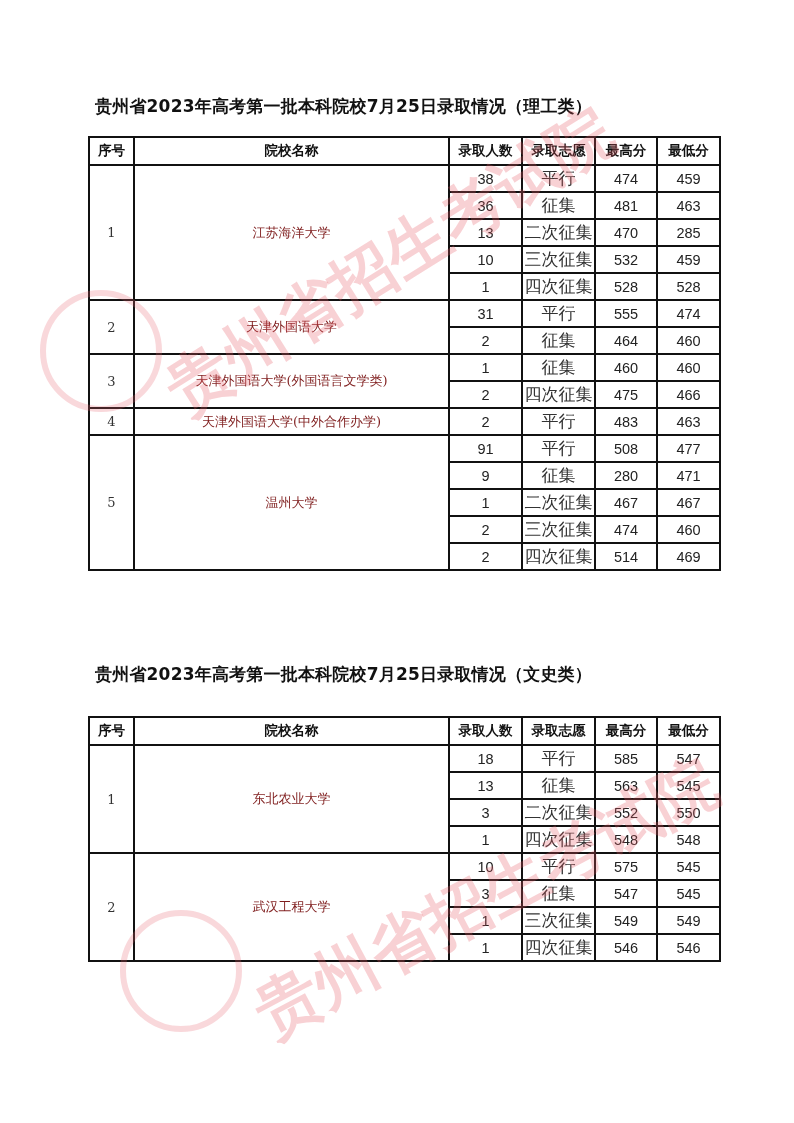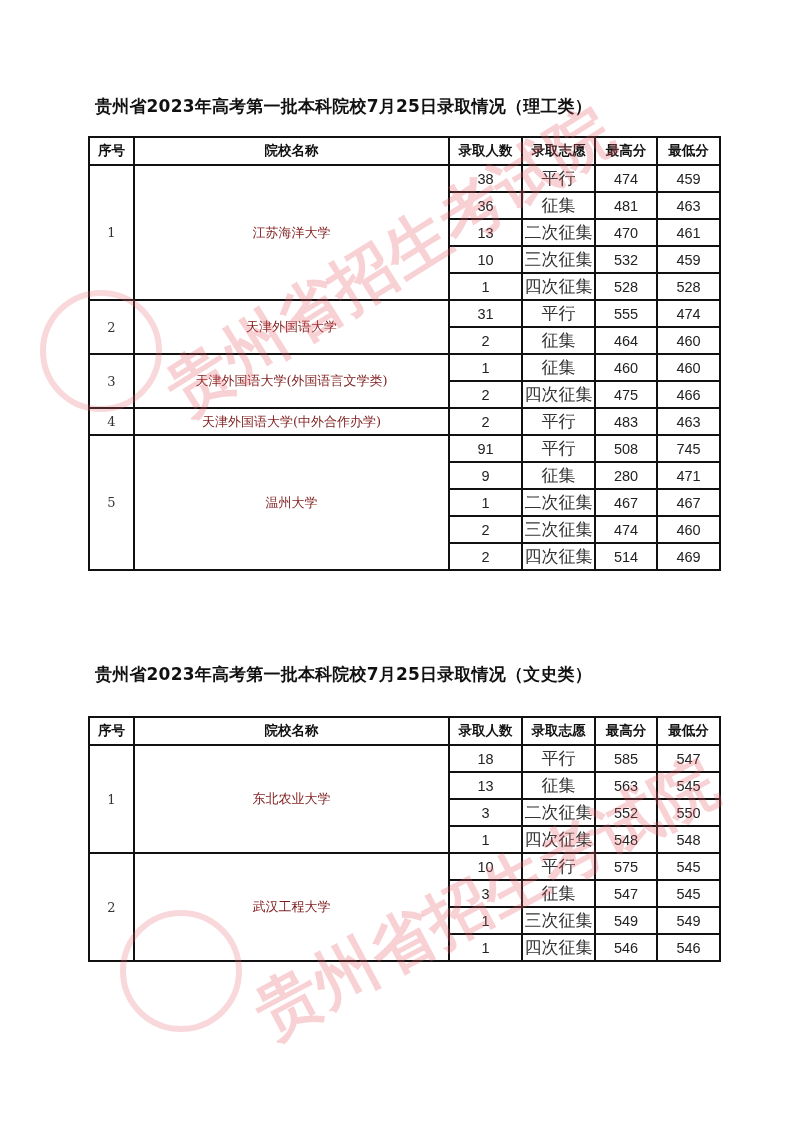--- a/index.html
+++ b/index.html
@@ -56,21 +56,21 @@
       <tr>
         <td class="num">36</td>
         <td class="type">征集</td>
         <td class="num">481</td>
         <td class="num">463</td>
       </tr>
       <tr>
         <td class="num">13</td>
         <td class="type">二次征集</td>
         <td class="num">470</td>
-        <td class="num">461</td>
+        <td class="num">285</td>
       </tr>
       <tr>
         <td class="num">10</td>
         <td class="type">三次征集</td>
         <td class="num">532</td>
         <td class="num">459</td>
       </tr>
       <tr>
         <td class="num">1</td>
         <td class="type">四次征集</td>
@@ -116,21 +116,21 @@
         <td class="num">483</td>
         <td class="num">463</td>
       </tr>
 
       <tr>
         <td class="seq" rowspan="5">5</td>
         <td class="name" rowspan="5">温州大学</td>
         <td class="num">91</td>
         <td class="type">平行</td>
         <td class="num">508</td>
-        <td class="num">745</td>
+        <td class="num">477</td>
       </tr>
       <tr>
         <td class="num">9</td>
         <td class="type">征集</td>
         <td class="num">280</td>
         <td class="num">471</td>
       </tr>
       <tr>
         <td class="num">1</td>
         <td class="type">二次征集</td>

